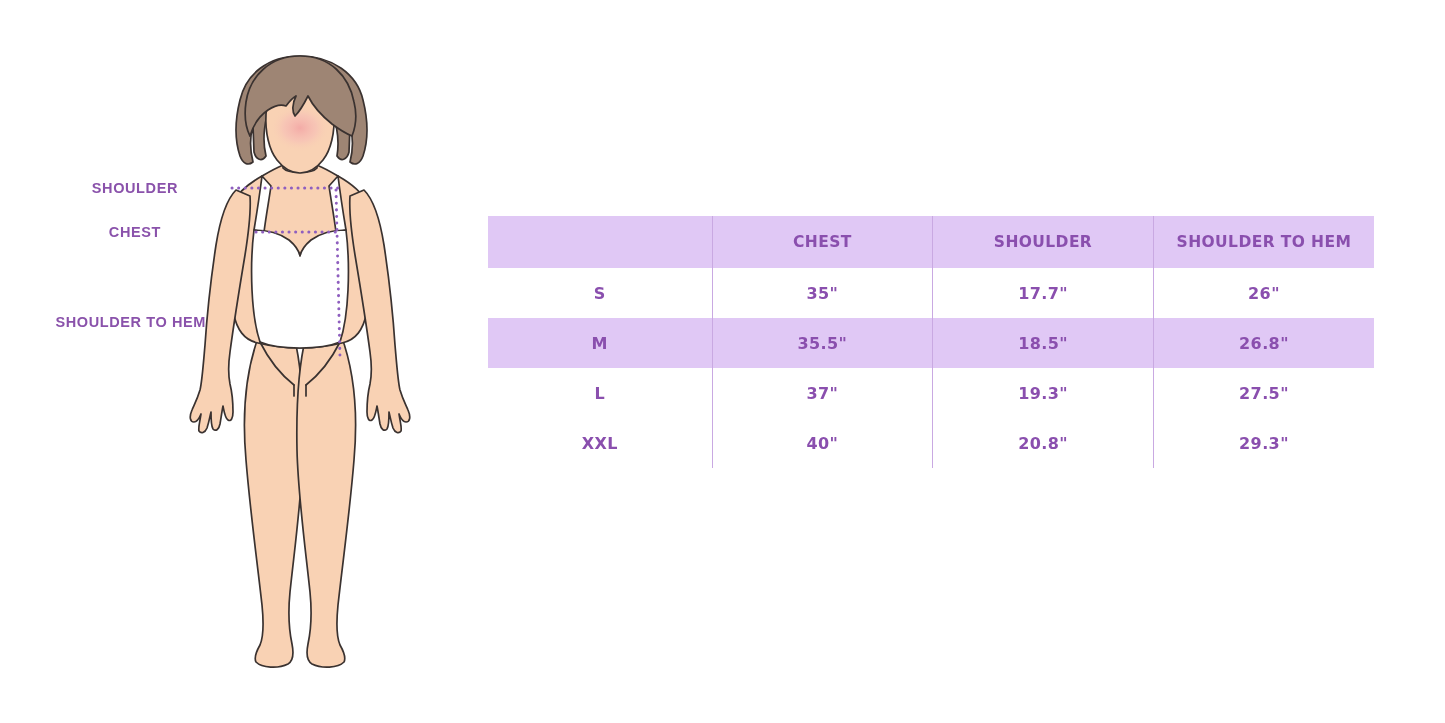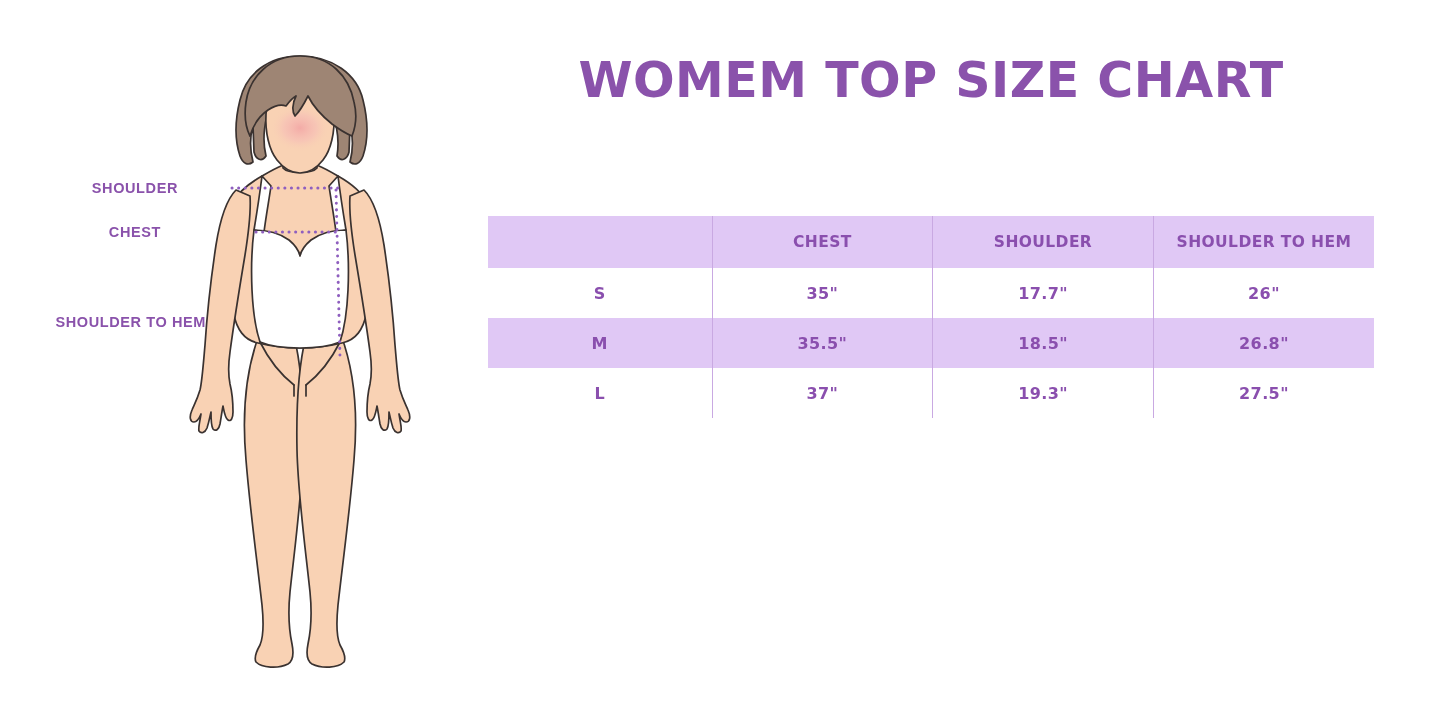--- a/index.html
+++ b/index.html
@@ -97,21 +97,20 @@
   #size-table thead th {
     height: 52px;
     font-size: 15.5px;
   }
 </style>
 </head>
 <body>
 
 <div id="page">
 
-  <div id="chart-title">WOMEM TOP SIZE CHART</div>
 
   <div class="meas-label" id="label-shoulder">SHOULDER</div>
   <div class="meas-label" id="label-chest">CHEST</div>
   <div class="meas-label" id="label-shoulder-hem">SHOULDER TO HEM</div>
 
   <svg id="figure-illustration" viewBox="0 0 300 660">
 
     <defs>
       <radialGradient id="blushGrad" cx="50%" cy="50%" r="50%">
         <stop offset="0%" stop-color="#f3a9a6" stop-opacity="0.95"></stop>
@@ -297,16 +296,22 @@
         <td>35.5"</td>
         <td>18.5"</td>
         <td>26.8"</td>
       </tr>
       <tr class="row-plain">
         <td>L</td>
         <td>37"</td>
         <td>19.3"</td>
         <td>27.5"</td>
       </tr>
+      <tr class="row-plain">
+        <td>XXL</td>
+        <td>40"</td>
+        <td>20.8"</td>
+        <td>29.3"</td>
+      </tr>
     </tbody>
   </table>
 
 </div>
 
 </body></html>

